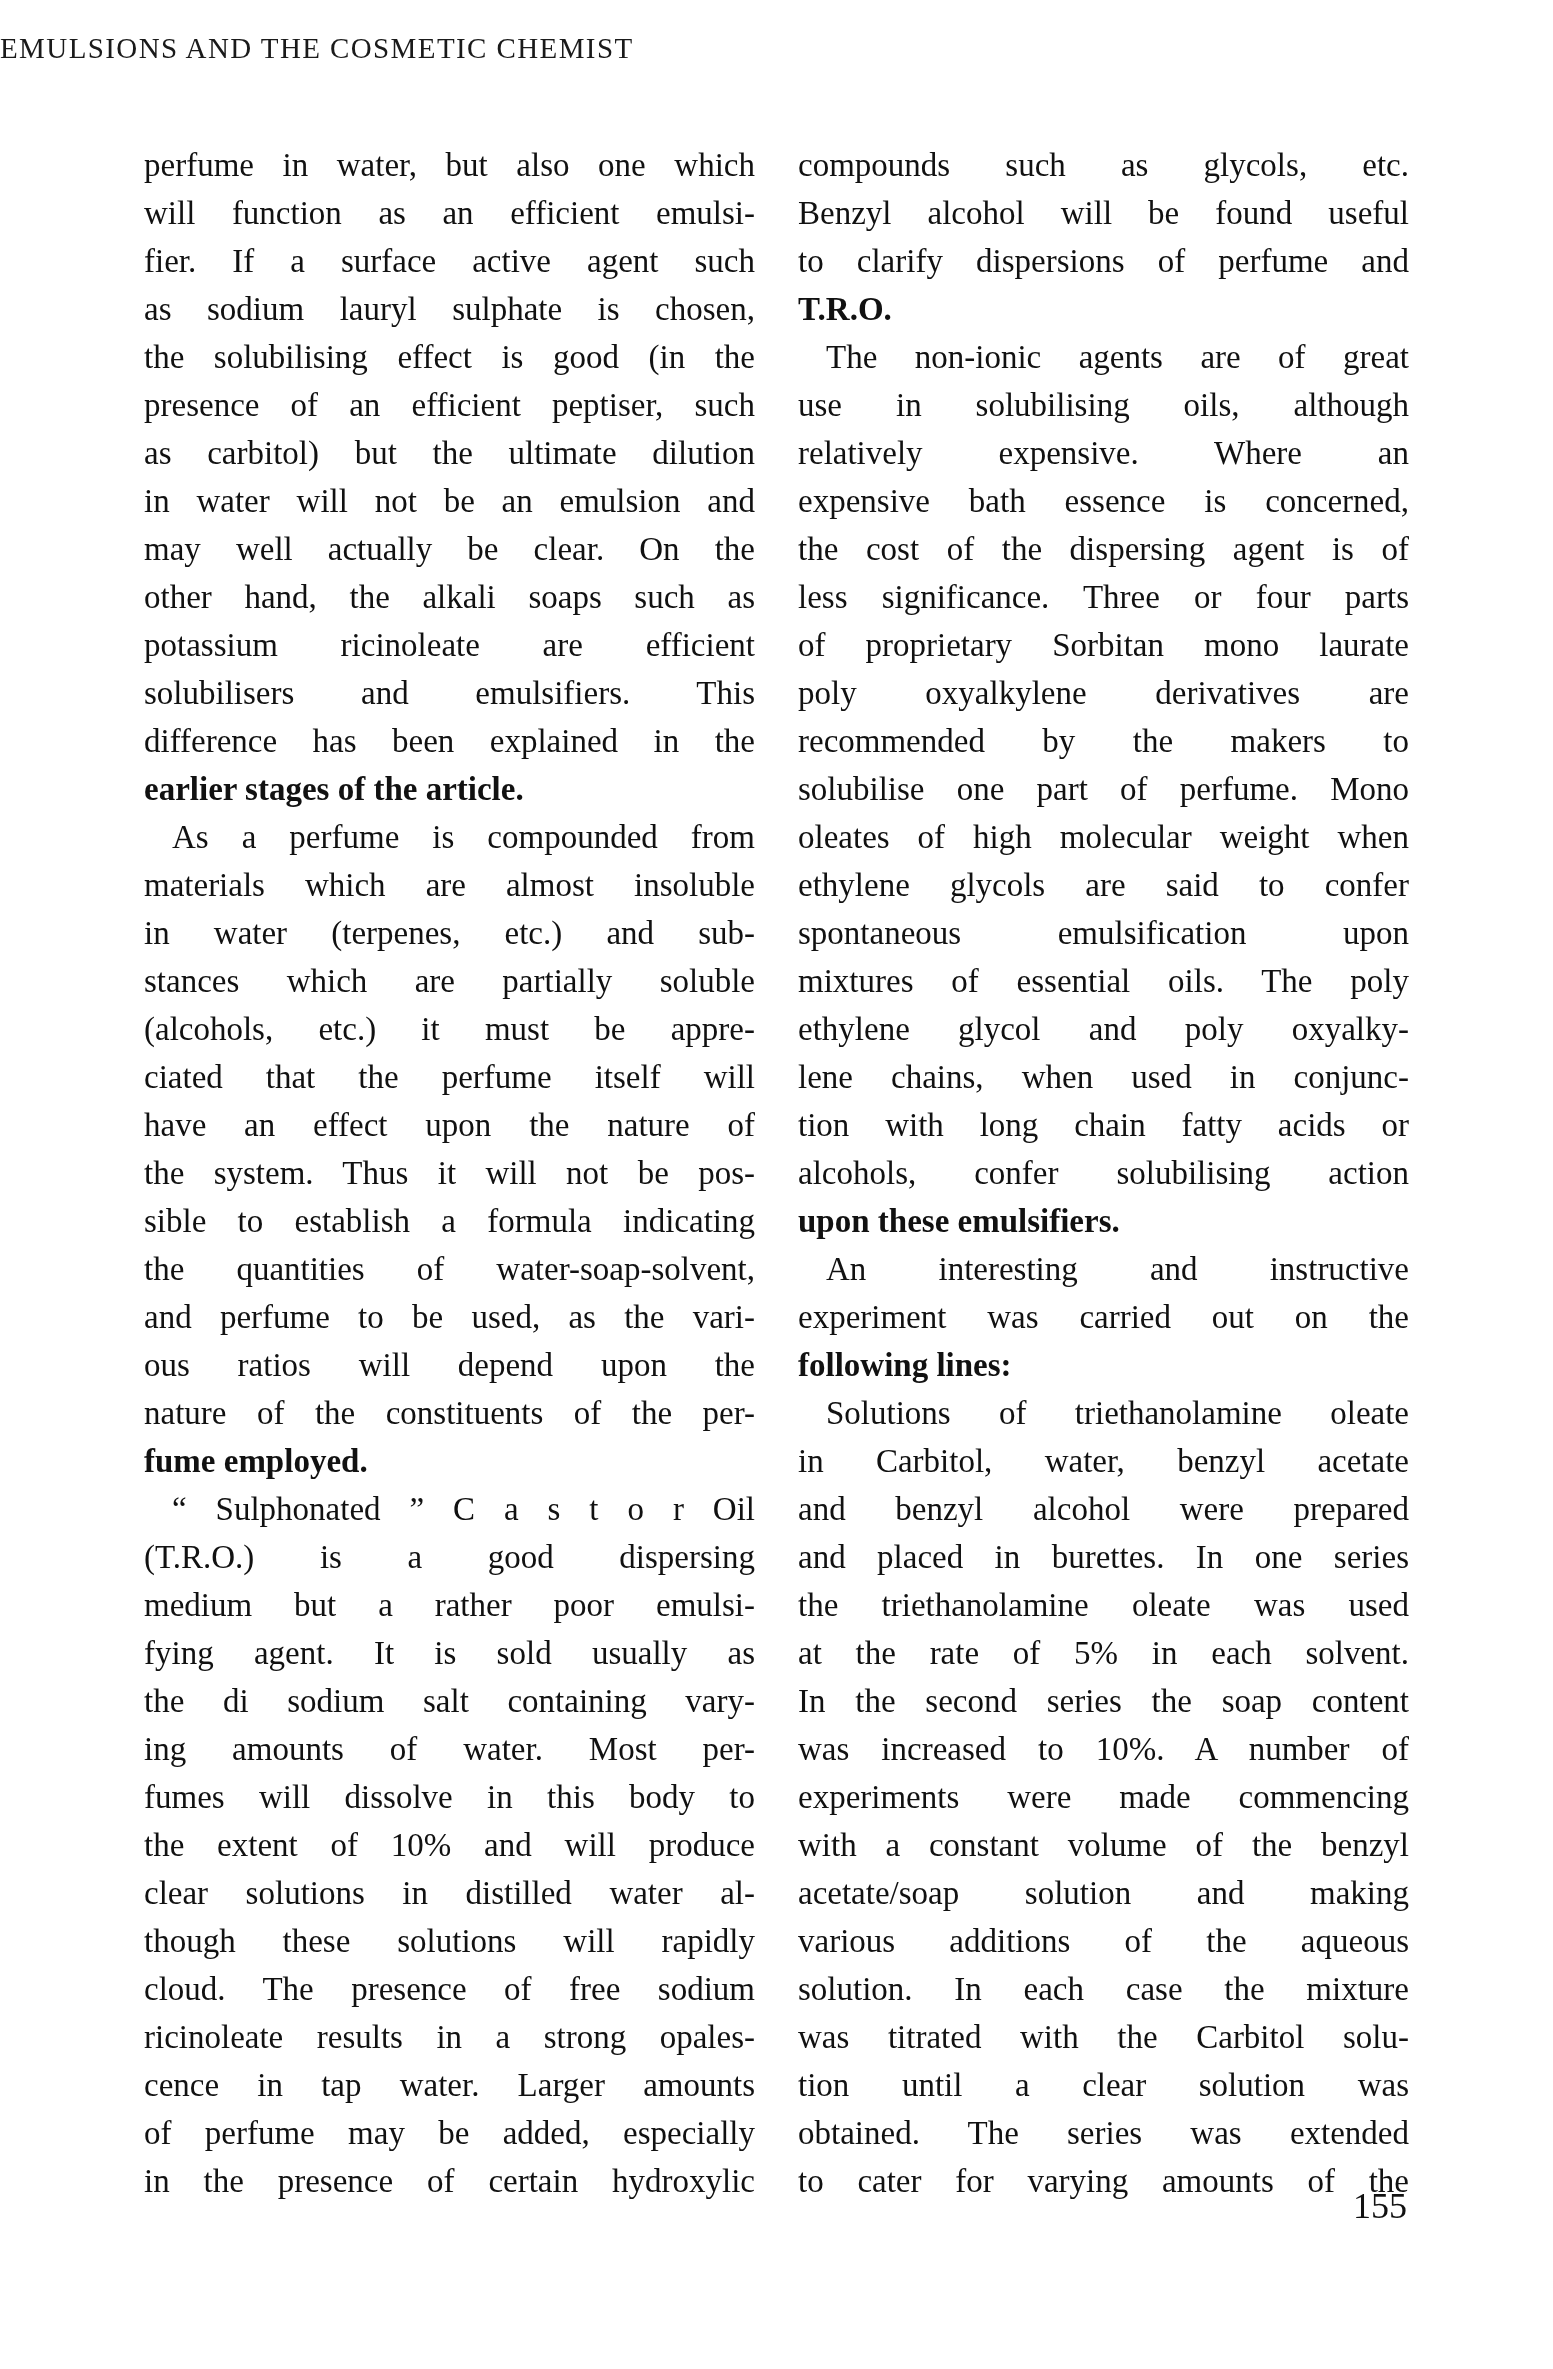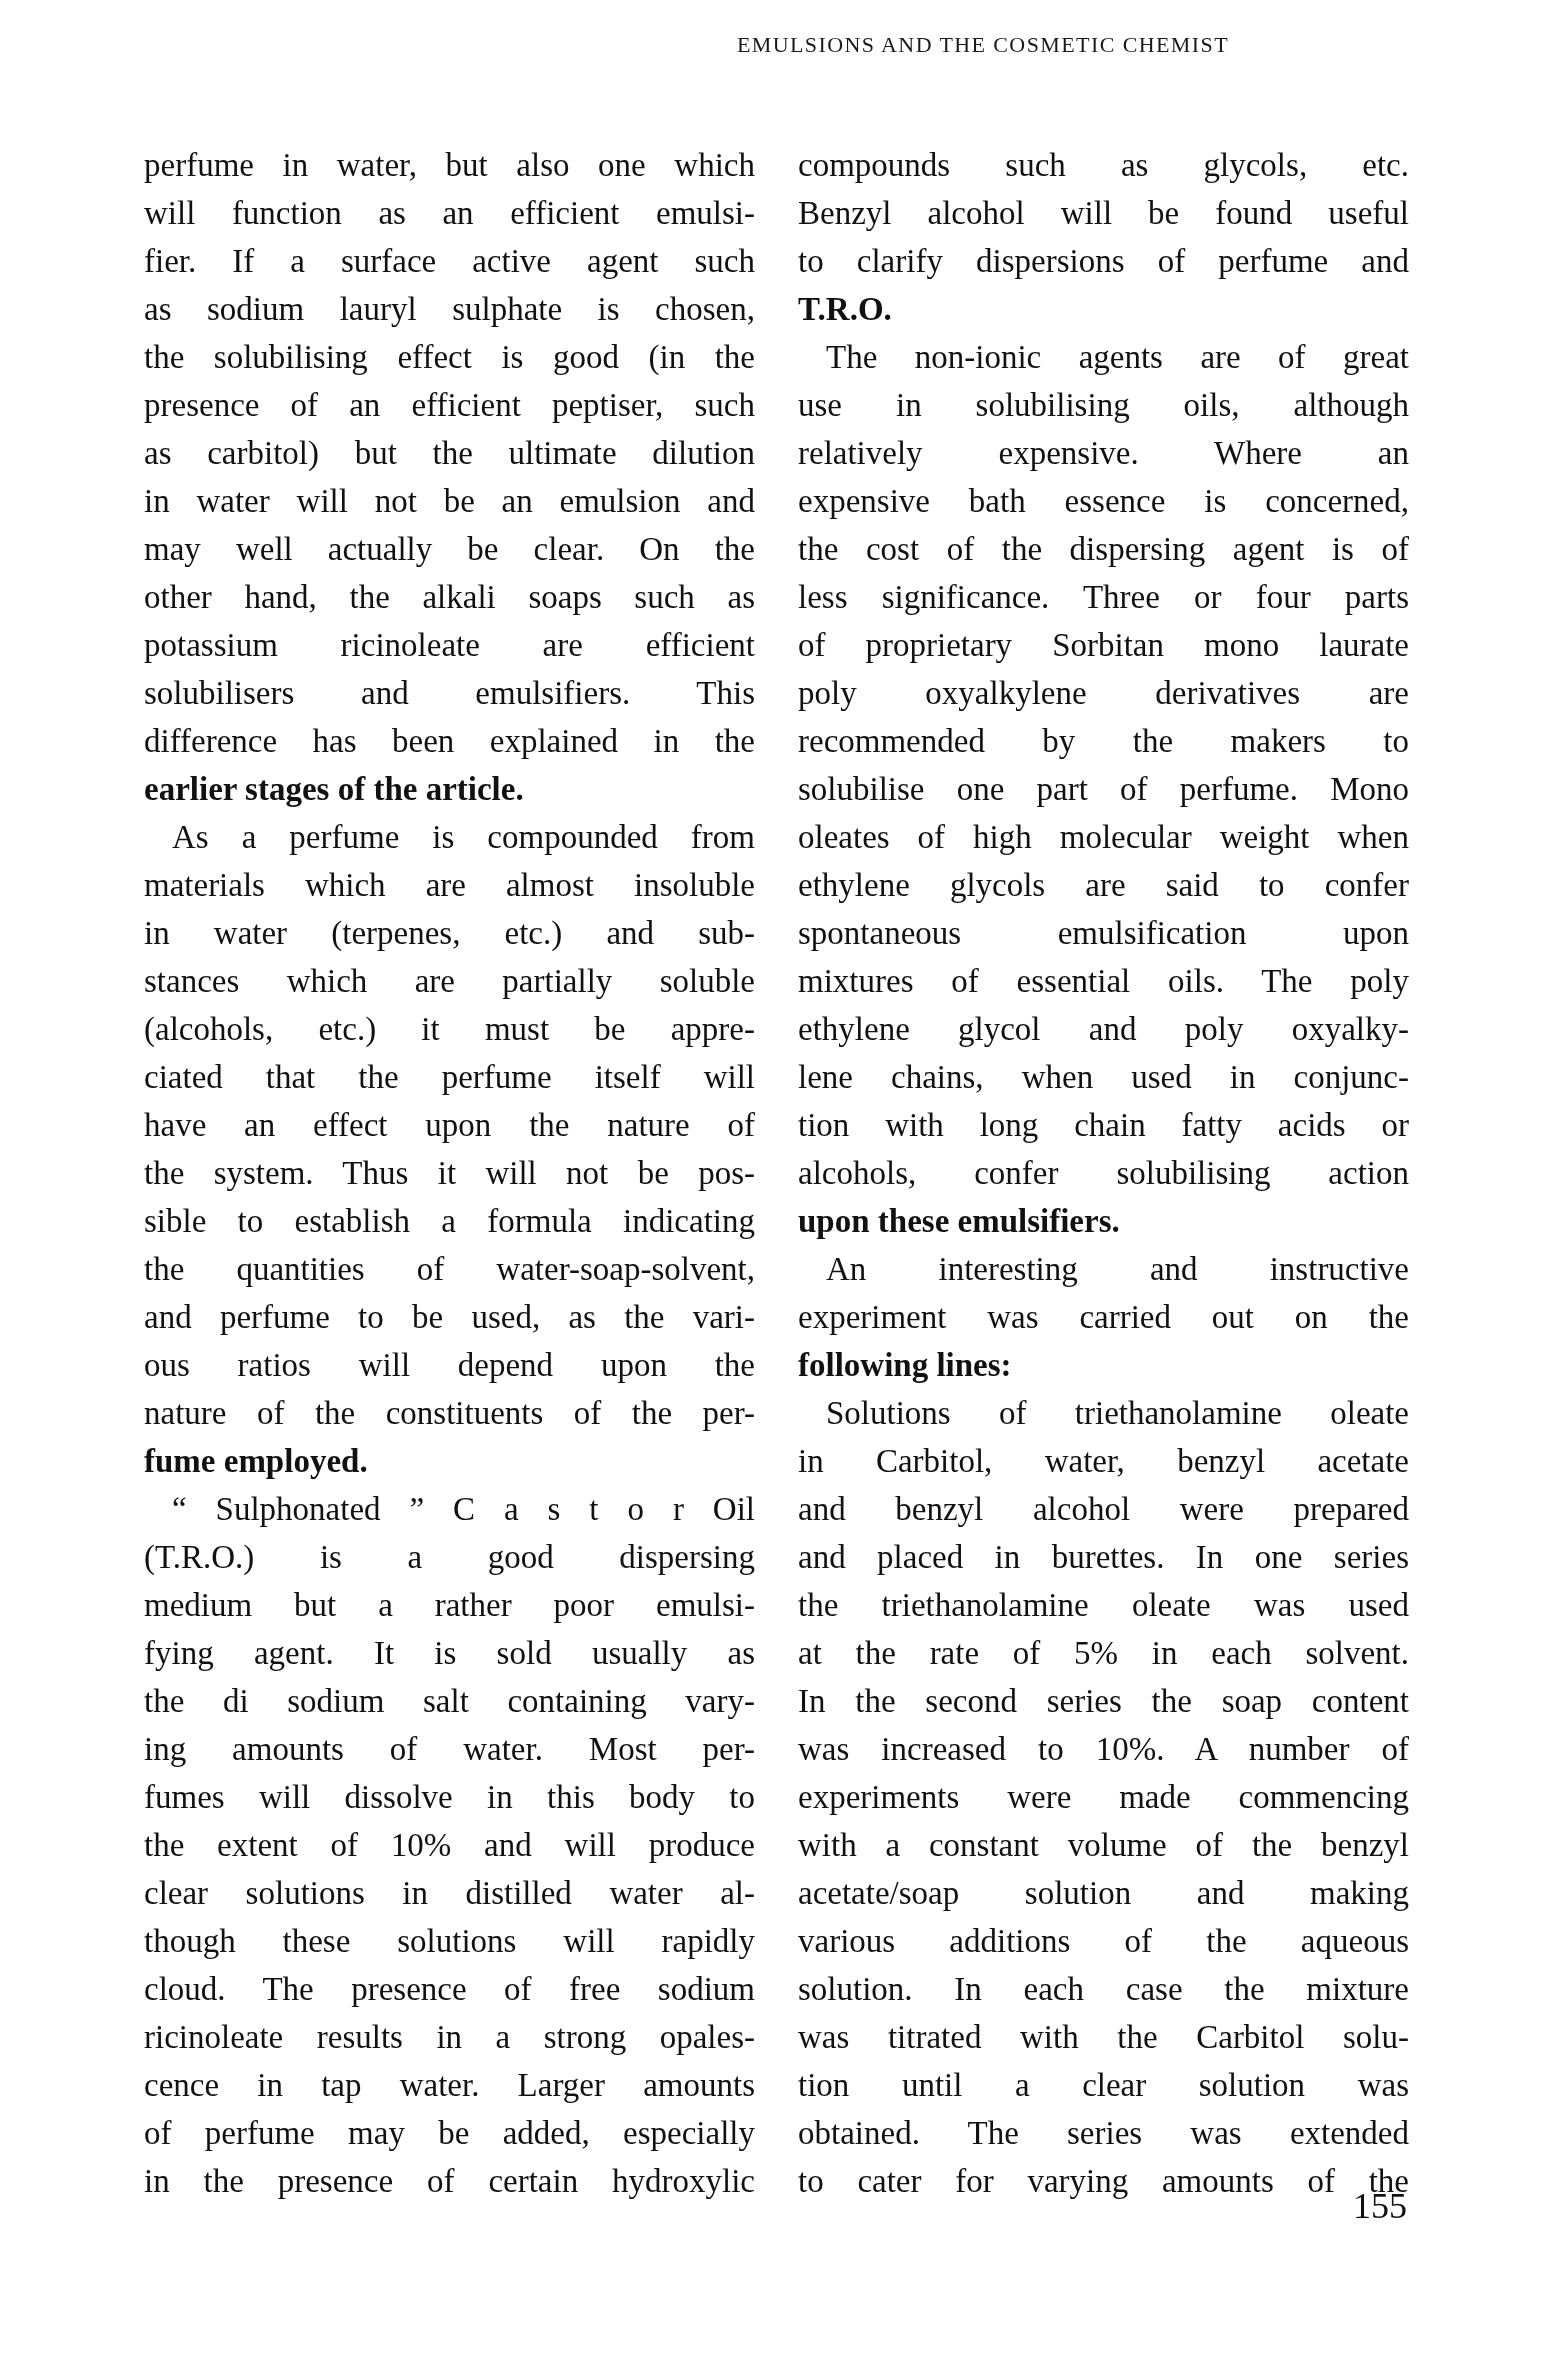--- a/index.html
+++ b/index.html
@@ -2,22 +2,22 @@
 <html style="font-size:15px"><head>
 <meta charset="utf-8">
 <style>
   html, body { margin: 0; padding: 0; background: #ffffff; }
   body {
     width: 1553px; height: 2369px; position: relative; overflow: hidden;
     font-family: "Liberation Serif", "DejaVu Serif", serif;
     color: #111111;
   }
   .running-head {
-    position: absolute; top: 32px; left: 0; width: 1229px; text-align: right;
-    font-size: 22px; letter-spacing: 1.4px; color: #1a1a1a;
+    position: absolute; top: 32px; left: 0; width: 1229px; text-align: left;
+    font-size: 29px; letter-spacing: 1.4px; color: #1a1a1a;
   }
   .column {
     position: absolute; top: 141px; width: 611px;
   }
   .col-left { left: 144px; }
   .col-right { left: 798px; }
   .line {
     display: block; height: 48px; line-height: 48px;
     font-size: 33px; white-space: nowrap;
     text-align: justify; text-align-last: justify;

